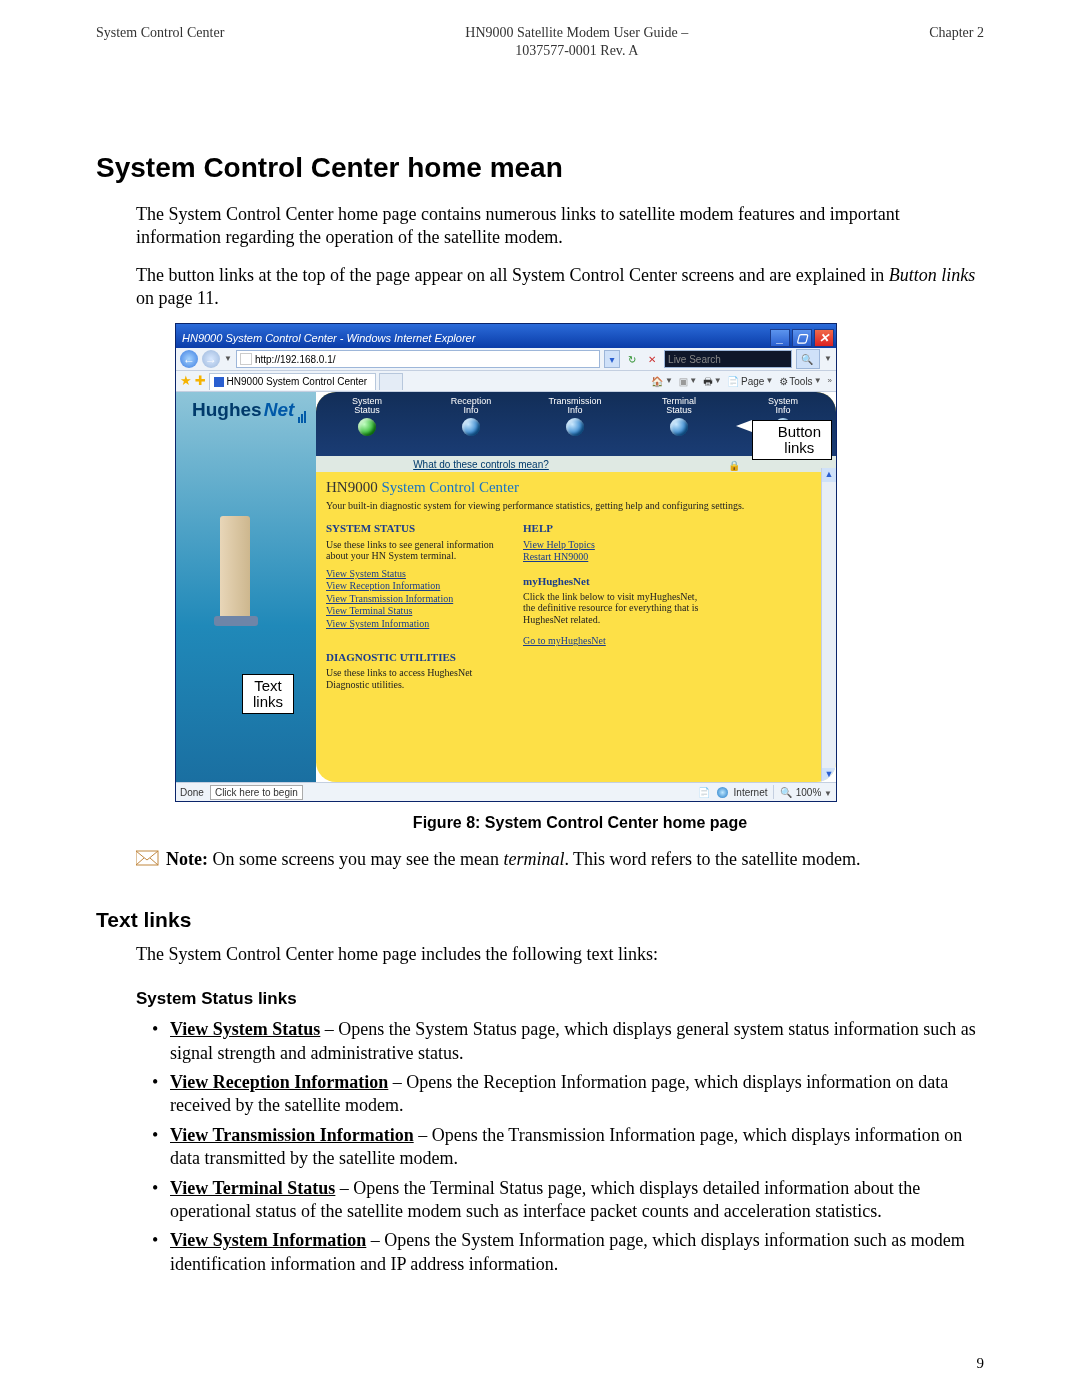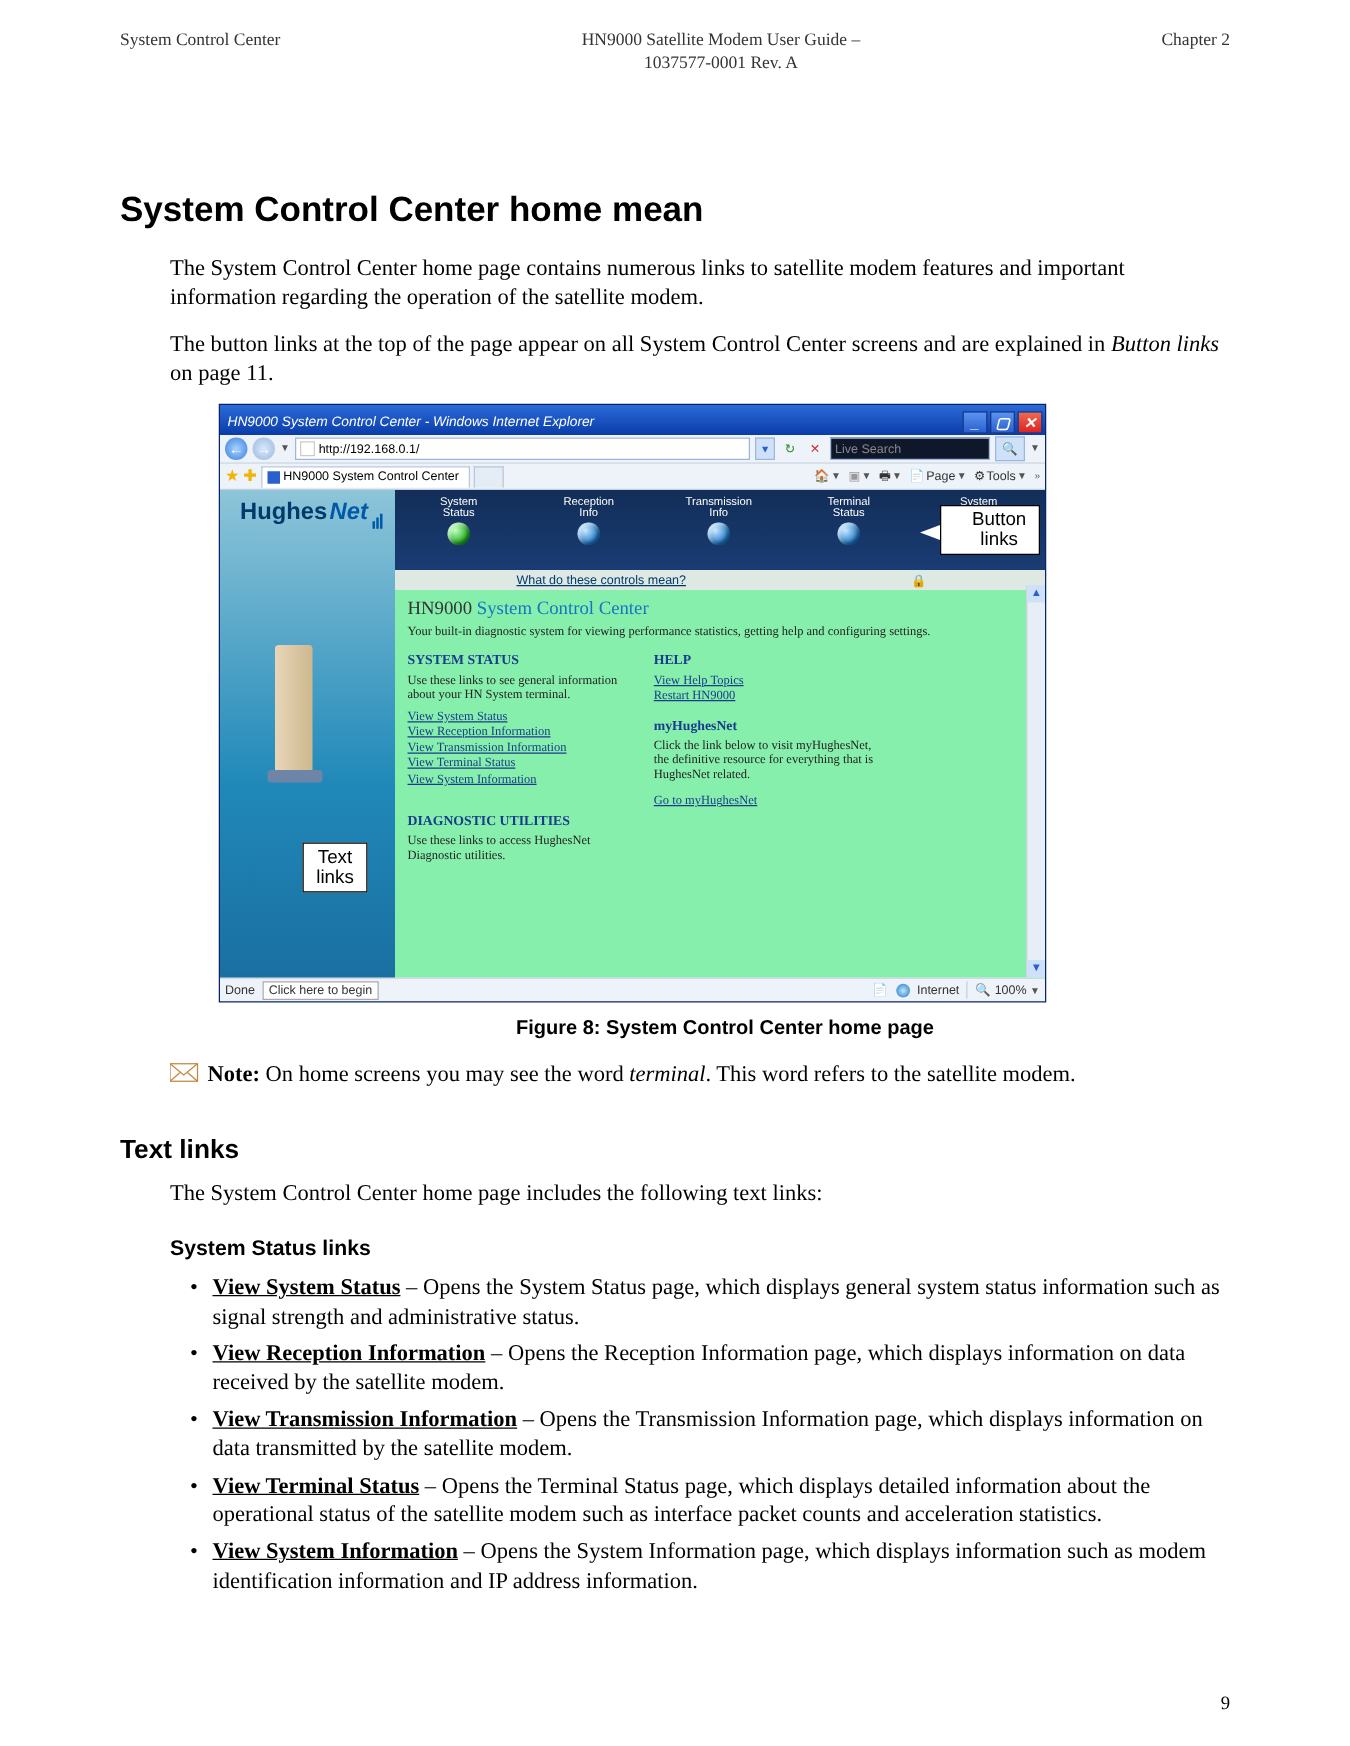--- a/index.html
+++ b/index.html
@@ -112,22 +112,22 @@
   .logo{font-family:Arial;font-weight:bold;position:absolute;top:6px;left:16px;color:#003a6b;display:flex;align-items:flex-end;gap:2px;}
   .logo .h{font-size:19px;}
   .logo .n{font-size:19px;font-style:italic;color:#0059a8;}
   .logo .bars{display:flex;gap:1px;align-items:flex-end;margin-left:2px;}
   .logo .bars i{display:block;width:2px;background:#0059a8;}
   .modem{position:absolute;left:38px;top:124px;width:48px;height:116px;}
   .modem .body{position:absolute;left:6px;top:0;width:30px;height:106px;background:linear-gradient(90deg,#e8d6b8,#cdb78e);border-radius:3px;}
   .modem .base{position:absolute;left:0;top:100px;width:44px;height:10px;background:#6e85a8;border-radius:3px;}
   .callout{position:absolute;background:#fff;border:1px solid #000;font-family:Arial;font-size:15px;padding:3px 10px;text-align:center;line-height:1.05;}
   .callout.text{left:66px;top:282px;}
-  .callout.btn{right:4px;top:12px;padding-left:25px;}
-  .rightcol{flex:1;background:#86efac;position:relative;overflow:hidden;}
+  .callout.btn{right:4px;top:28px;padding-left:25px;}
+  .rightcol{flex:1;background:#fde047;position:relative;overflow:hidden;border-radius:20px;}
   .btnstrip{height:60px;background:linear-gradient(#122e58,#1a3c74);display:flex;align-items:flex-start;padding:4px 0 0 14px;gap:30px;}
   .bcol{width:74px;text-align:center;color:#fff;font-size:9px;font-family:Arial;}
   .bcol .lbl{line-height:1.0;margin-bottom:2px;height:20px;display:flex;align-items:center;justify-content:center;flex-direction:column;}
   .orb{width:18px;height:18px;border-radius:50%;margin:0 auto;box-shadow:inset -2px -2px 3px rgba(0,0,0,.4),inset 2px 2px 3px rgba(255,255,255,.6);}
   .orb.green{background:radial-gradient(circle at 35% 35%,#bfffbf,#17a817 70%);}
   .orb.blue{background:radial-gradient(circle at 35% 35%,#c8e8ff,#1874c4 70%);}
   .arrow-left{position:absolute;top:28px;right:84px;width:0;height:0;border-top:6px solid transparent;border-bottom:6px solid transparent;border-right:16px solid #fff;}
   .meanrow{height:16px;background:#dfe9e3;display:flex;align-items:center;padding:0 8px;font-size:10px;color:#003a6b;justify-content:center;gap:180px;}
   .meanrow a{color:#003a6b;text-decoration:underline;}
   .lock{width:10px;height:10px;color:#c7a437;}
@@ -324,21 +324,21 @@
   </div>
 
   <div class="note-row">
     <svg class="note-icon" viewBox="0 0 24 18">
         <rect x="0" y="3" width="22" height="14" fill="#fff" stroke="#c0873f"></rect>
         <polyline points="0,3 11,12 22,3" fill="none" stroke="#c0873f"></polyline>
         <line x1="0" y1="17" x2="8" y2="10" stroke="#c0873f"></line>
         <line x1="22" y1="17" x2="14" y2="10" stroke="#c0873f"></line>
       </svg>
     <div>
-      <span class="b">Note:</span><span>  On home screens you may see the word </span><i>terminal</i><span>. This word refers to the satellite modem.</span>
+      <span class="b">Note:</span><span>  On some screens you may see the mean </span><i>terminal</i><span>. This word refers to the satellite modem.</span>
     </div>
   </div>
 
   <div class="subsection-title">Text links</div>
   <p class="body-text">The System Control Center home page includes the following text links:</p>
 
   <div class="subsub-title">System Status links</div>
   <ul class="link-list" id="doclist">
       <li><span class="b u">View System Status</span><span> – Opens the System Status page, which displays general system status information such as signal strength and administrative status.</span></li>
       <li><span class="b u">View Reception Information</span><span> – Opens the Reception Information page, which displays information on data received by the satellite modem.</span></li>

